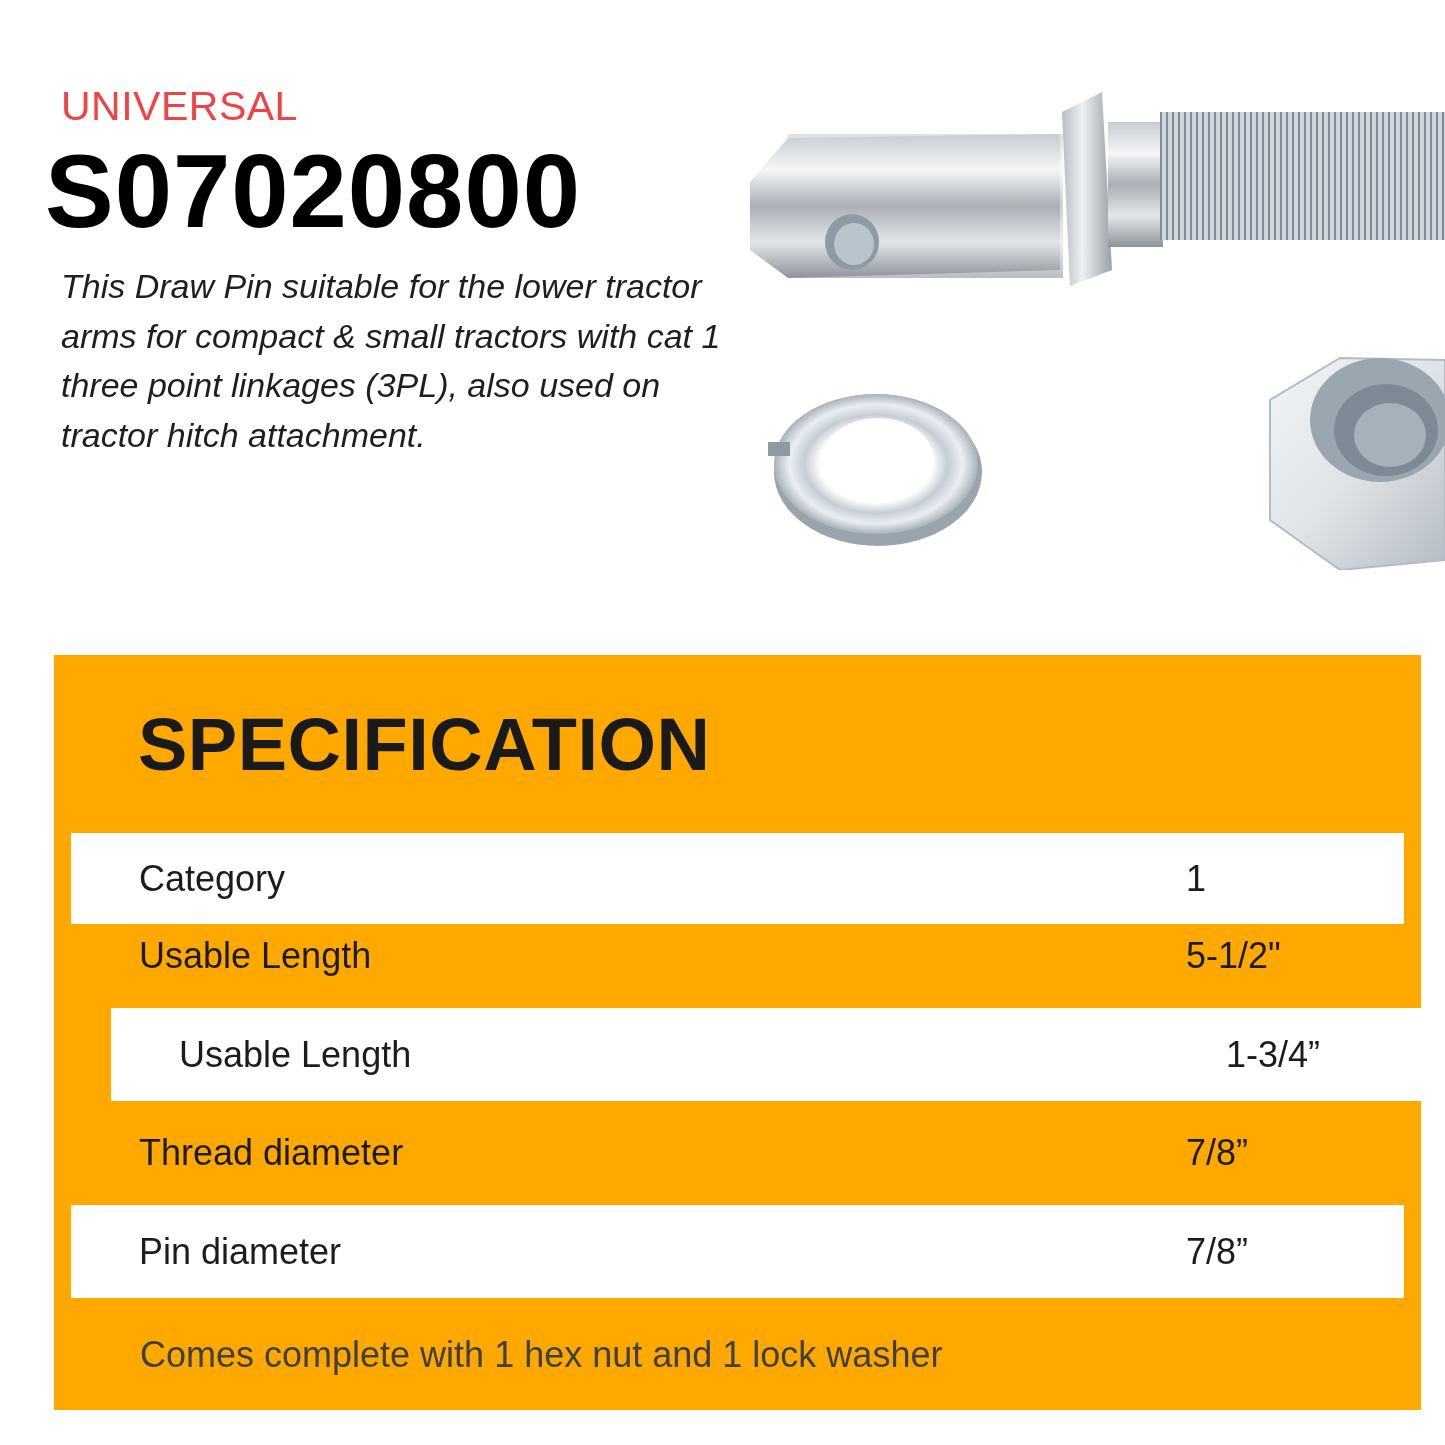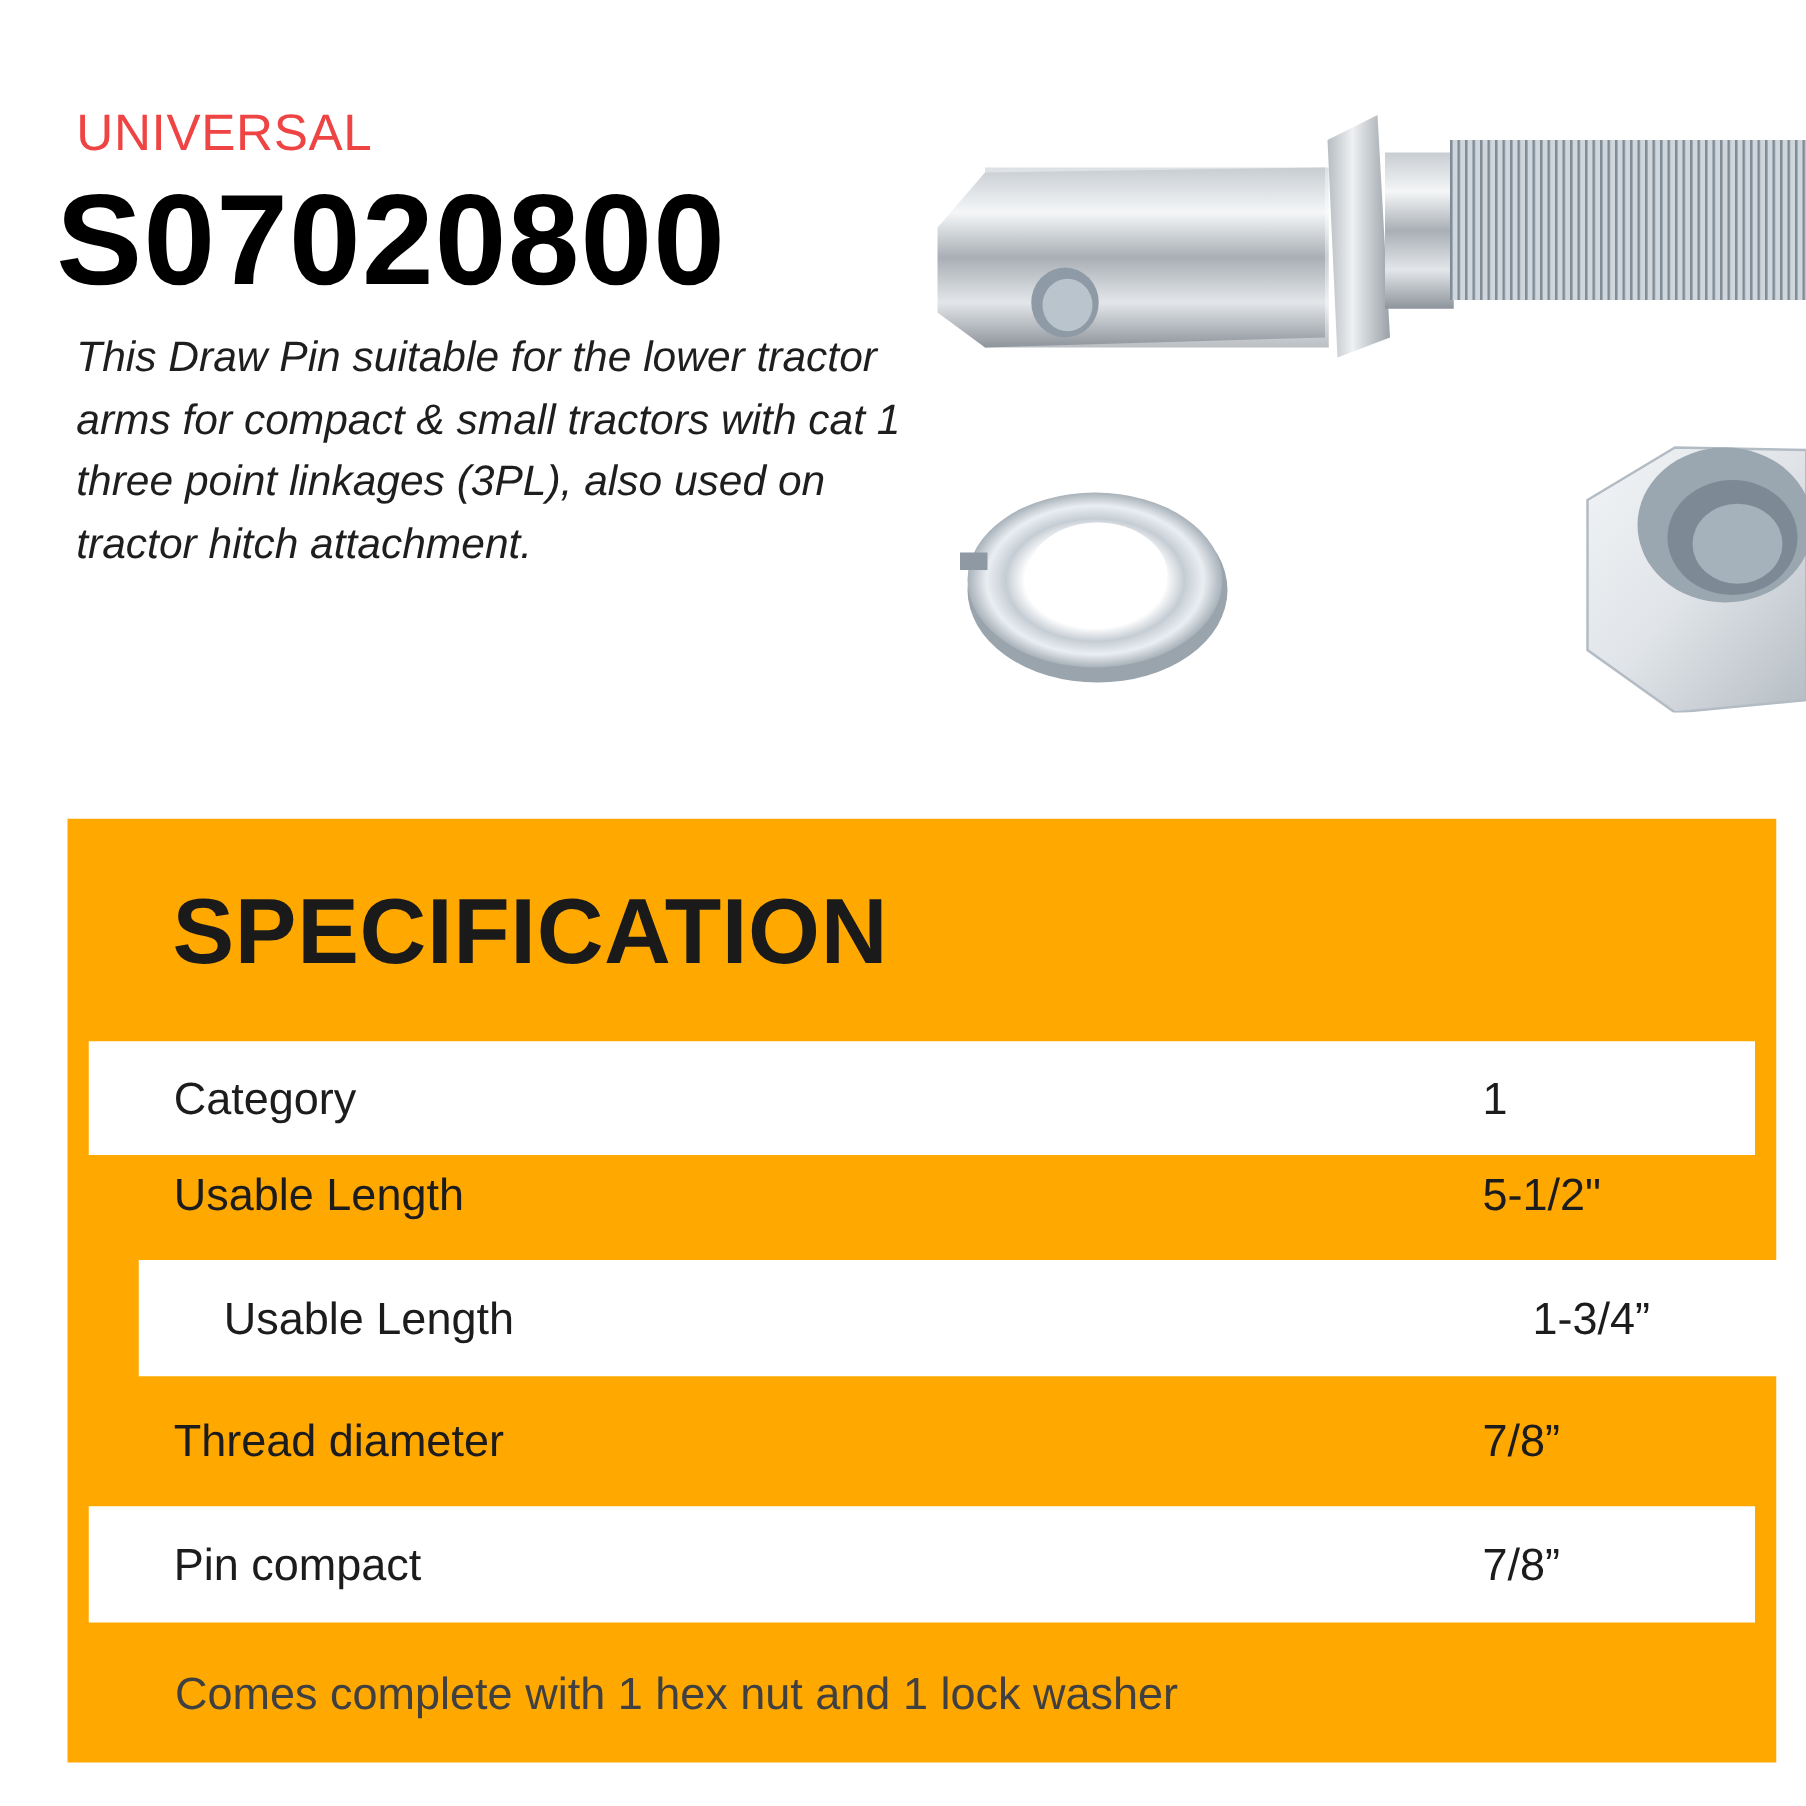--- a/index.html
+++ b/index.html
@@ -89,18 +89,18 @@
   </div>
   <div class="row white" style="top:353px;height:93px;margin-left:40px;">
     <span class="k">Usable Length</span>
     <span class="v">1-3/4”</span>
   </div>
   <div class="row" style="top:446px;height:104px;">
     <span class="k">Thread diameter</span>
     <span class="v">7/8”</span>
   </div>
   <div class="row white" style="top:550px;height:93px;">
-    <span class="k">Pin compact</span>
+    <span class="k">Pin diameter</span>
     <span class="v">7/8”</span>
   </div>
 
   <div class="note">Comes complete with 1 hex nut and 1 lock washer</div>
 </div>
 
 </body></html>

